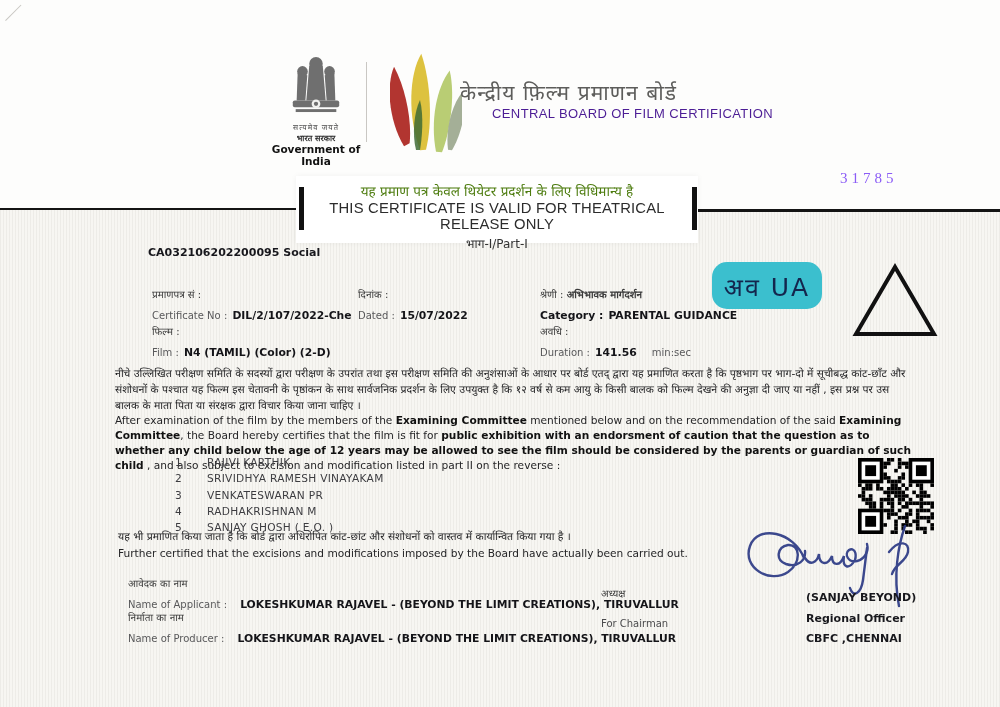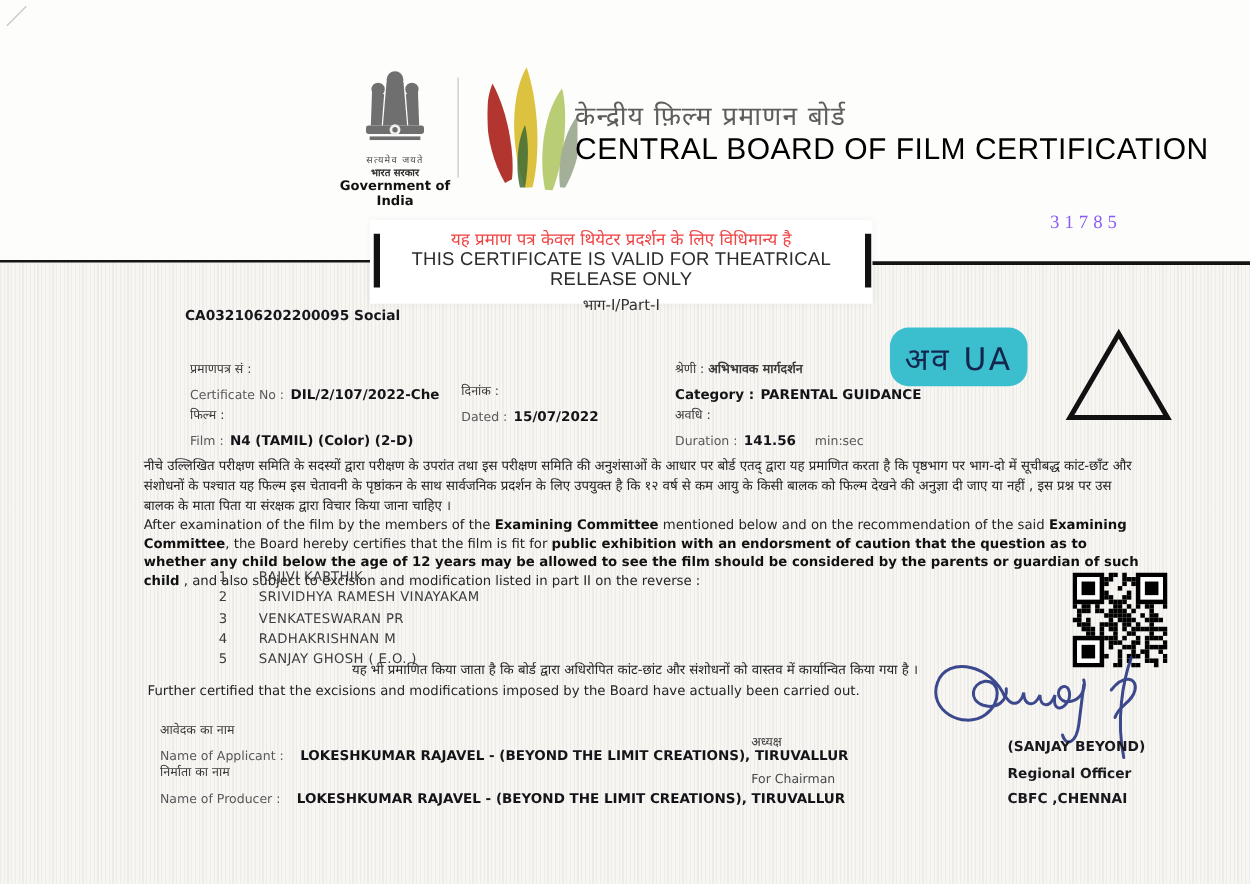--- a/index.html
+++ b/index.html
@@ -11,28 +11,28 @@
          background-image:repeating-linear-gradient(90deg,rgba(110,105,95,.07) 0 1px,transparent 1px 3px);}
   .corner-fold{left:-6px;top:-6px;width:22px;height:22px;border-right:1px solid #c9c7c2;transform:rotate(45deg);}
 
   
   .emblem-box{left:268px;top:50px;width:96px;text-align:center;}
   .emblem-motto{font-size:7.5px;color:#4a4a4a;letter-spacing:1px;}
   .emblem-hindi{font-size:8px;color:#2d2d2d;font-weight:bold;}
   .emblem-en{font-size:10.5px;color:#111;font-weight:bold;}
   .divider{left:366px;top:62px;width:1px;height:80px;background:#c9c7c3;}
   .logo-hindi{font-size:21px;color:#5d5d5b;letter-spacing:1px;}
-  .logo-en{font-size:24px;color:#000000;letter-spacing:.4px;font-family:"Liberation Sans",sans-serif;}
+  .logo-en{font-size:13px;color:#4c1d95;letter-spacing:.4px;font-family:"Liberation Sans",sans-serif;margin-left:32px;}
 
   
   .rule{background:#141414;}
   .serial{font-family:Liberation Serif, serif;font-size:15px;letter-spacing:4px;color:#8b5cf6;}
   .title-box{left:296px;top:176px;width:402px;height:67px;background:#fff;text-align:center;
              box-shadow:0 0 6px rgba(0,0,0,.05);padding-top:6px;box-sizing:border-box;}
-  .title-hi{font-size:13.5px;color:#ef4444;}
+  .title-hi{font-size:13.5px;color:#4d7c0f;}
   .title-en{font-size:14.8px;color:#2c2c2c;letter-spacing:.2px;margin-top:0;font-family:"Liberation Sans",sans-serif;}
   .title-part{font-size:12px;color:#333;margin-top:3px;}
   .bar{width:5px;height:43px;background:#111;}
 
   .cert-id{font-size:11px;font-weight:bold;color:#17171c;}
 
   .hlabel{font-size:10px;color:#3a3a3a;}
   .elabel{font-size:10px;color:#58585a;}
   .val{font-weight:bold;font-size:10.8px;color:#141418;}
   .field-line{margin-top:3px;}
@@ -105,21 +105,21 @@
   <div class="abs bar" style="left:692px;top:187px;"></div>
 
   <div class="abs cert-id" style="left:148px;top:246px;">CA032106202200095 Social</div>
 
   <div class="abs" style="left:152px;top:287px;">
     <div class="hlabel">प्रमाणपत्र सं :</div>
     <div class="field-line"><span class="elabel">Certificate No :</span>
       <span class="val">DIL/2/107/2022-Che</span></div>
   </div>
 
-  <div class="abs" style="left:369px;top:287px;margin-top:18px;">
+  <div class="abs" style="left:358px;top:287px;">
     <div class="hlabel">दिनांक :</div>
     <div class="field-line"><span class="elabel">Dated :</span>
       <span class="val">15/07/2022</span></div>
   </div>
 
   <div class="abs" style="left:540px;top:287px;">
     <div class="hlabel"><span>श्रेणी :</span>
       <span style="font-weight:bold">अभिभावक मार्गदर्शन</span></div>
     <div class="field-line"><span class="val">Category :</span>
       <span class="val">PARENTAL GUIDANCE</span></div>
@@ -327,21 +327,21 @@
         <rect x="8" y="8" width="12" height="12" fill="#000"></rect>
         <rect x="56" y="0" width="28" height="28"></rect>
         <rect x="60" y="4" width="20" height="20" fill="#fff"></rect>
         <rect x="64" y="8" width="12" height="12" fill="#000"></rect>
         <rect x="0" y="56" width="28" height="28"></rect>
         <rect x="4" y="60" width="20" height="20" fill="#fff"></rect>
         <rect x="8" y="64" width="12" height="12" fill="#000"></rect>
       </g>
     </svg>
 
-  <div class="abs para" style="left:118px;top:529px;width:780px;text-align:center;">यह भी प्रमाणित किया जाता है कि बोर्ड द्वारा अधिरोपित कांट-छांट और संशोधनों को वास्तव में कार्यान्वित किया गया है ।</div>
+  <div class="abs para" style="left:118px;top:529px;width:780px;">यह भी प्रमाणित किया जाता है कि बोर्ड द्वारा अधिरोपित कांट-छांट और संशोधनों को वास्तव में कार्यान्वित किया गया है ।</div>
   <div class="abs para" style="left:118px;top:546px;width:780px;">Further certified that the excisions and modifications imposed by the Board have actually been carried out.</div>
 
   <div class="abs" style="left:128px;top:576px;">
     <div class="hlabel">आवेदक का नाम</div>
     <div class="field-line"><span class="elabel">Name of Applicant :</span>
       <span class="val" style="margin-left:8px;">LOKESHKUMAR RAJAVEL - (BEYOND THE LIMIT CREATIONS), TIRUVALLUR</span></div>
   </div>
   <div class="abs" style="left:128px;top:610px;">
     <div class="hlabel">निर्माता का नाम</div>
     <div class="field-line"><span class="elabel">Name of Producer :</span>

